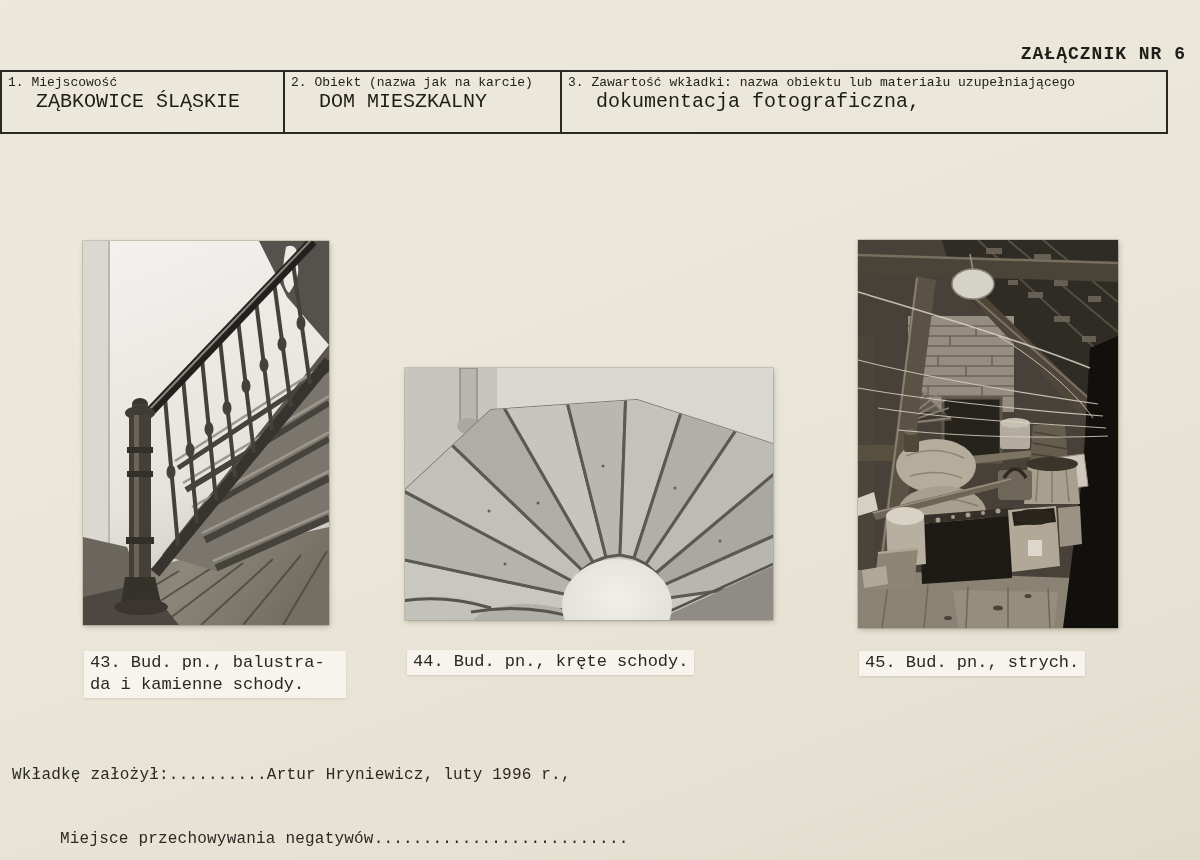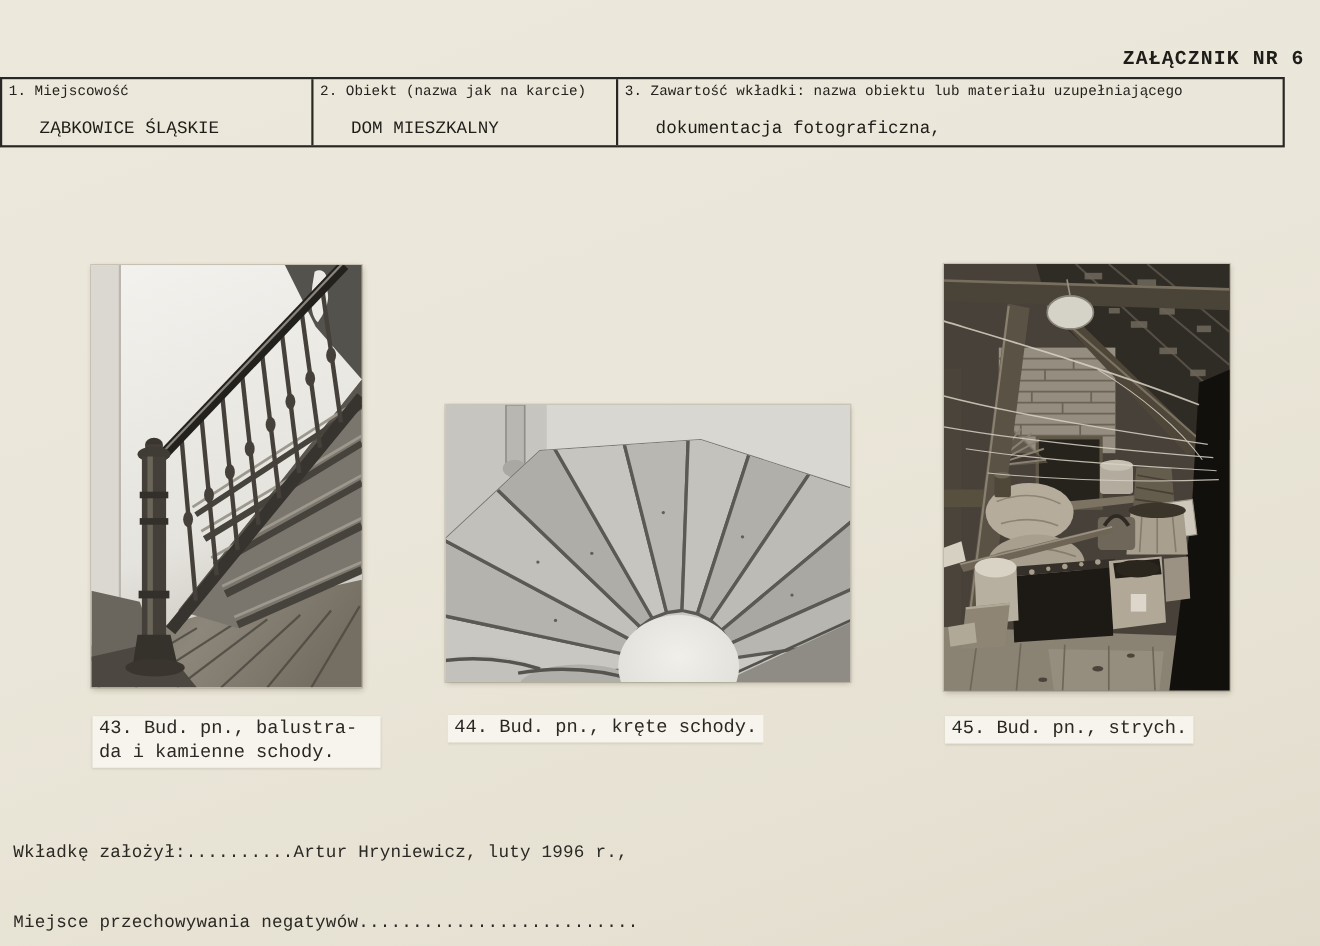--- a/index.html
+++ b/index.html
@@ -28,21 +28,21 @@
     position:absolute;left:0;top:70px;width:1168px;height:64px;
     display:flex;border:2px solid #2a2824;box-sizing:border-box;
   }
   .record-cell{
     box-sizing:border-box;display:flex;flex-direction:column;
     border-right:2px solid #2a2824;overflow:hidden;
   }
   .record-cell:last-child{border-right:none;flex:1;}
   .cell-1{width:283px;} .cell-2{width:277px;}
   .record-label{font-size:13px;padding:3px 5px 0 6px;white-space:nowrap;color:#24221e;}
-  .record-value{font-size:16px;margin:auto 0 6px 34px;white-space:nowrap;color:#1f1d19;}
+  .record-value{font-size:20px;margin:auto 0 21px 34px;white-space:nowrap;color:#1f1d19;}
   
   .photo{
     position:absolute;overflow:hidden;
     box-shadow:0 0 0 1px rgba(70,60,40,0.18),1px 2px 5px rgba(70,60,40,0.28);
     background:#d7d5cf;
   }
   .photo svg{display:block;width:100%;height:100%;}
   #photo-43{left:83px;top:241px;width:246px;height:384px;}
   #photo-44{left:405px;top:368px;width:368px;height:252px;}
   #photo-45{left:858px;top:240px;width:260px;height:388px;}
@@ -55,21 +55,21 @@
   }
   #caption-43{left:84px;top:627px;width:250px;}
   #caption-44{left:407px;top:626px;}
   #caption-45{left:859px;top:627px;}
   
   .footer-line{
     position:absolute;left:12px;font-size:16px;letter-spacing:0.2px;
     color:#2b2924;white-space:nowrap;
   }
   #footer-founder{top:766px;}
-  #footer-negatives{top:830px;}
+  #footer-negatives{top:830px;margin-left:48px;}
 </style>
 </head>
 <body>
 
 <div class="page">
 
   <div class="attachment">ZAŁĄCZNIK NR 6</div>
 
   <div class="record-table">
     <div class="record-cell cell-1">

